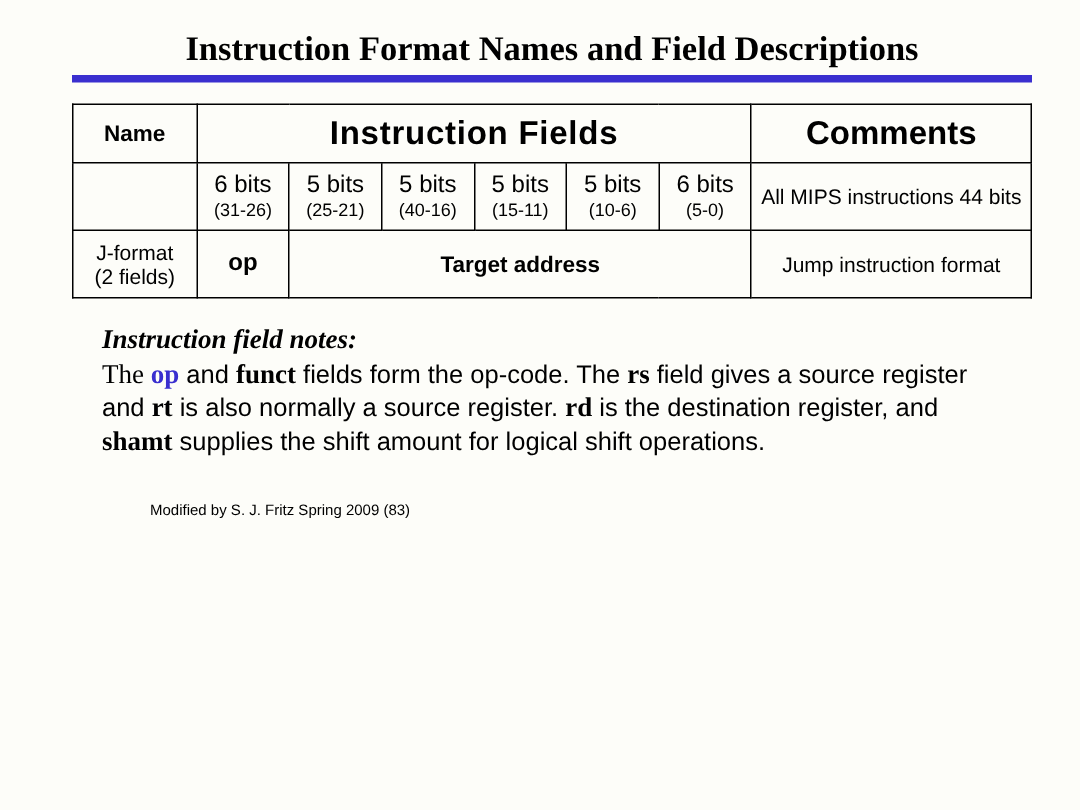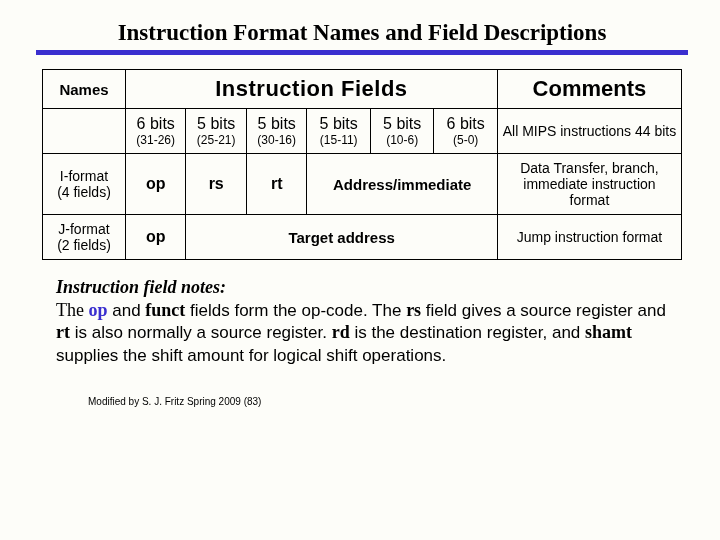--- a/index.html
+++ b/index.html
@@ -6,21 +6,21 @@
     margin: 0;
     padding: 0;
     width: 720px;
     height: 540px;
     background: #fdfdf9;
     font-family: "Times New Roman", Times, serif;
     color: #000;
     box-sizing: border-box;
   }
   .slide {
-    padding: 14px 24px 8px 28px;
+    padding: 14px 24px 8px 40px;
   }
   .title {
     font-size: 23px;
     font-weight: bold;
     text-align: center;
     margin: 6px 0 4px 0;
   }
   .rule {
     height: 5px;
     background: #3a2fcf;
@@ -75,60 +75,51 @@
 </head>
 <body>
 
 <div class="slide">
   <div class="title">Instruction Format Names and Field Descriptions</div>
   <div class="rule"></div>
 
   <table class="inst">
     <tbody>
         <tr>
-      <th class="hdr-name">Names</th>
+      <th class="hdr-name">Name</th>
       <th class="hdr-if" colspan="6">Instruction Fields</th>
       <th class="hdr-comm">Comments</th>
     </tr>
     <tr>
       <td class="hdr-name" style="border-top:none;border-bottom:1.5px solid #000;"></td>
       <td class="bitscell">
             <span class="bits-top">6 bits</span>
             <span class="bits-bot">(31-26)</span>
           </td>
       <td class="bitscell">
             <span class="bits-top">5 bits</span>
             <span class="bits-bot">(25-21)</span>
           </td>
       <td class="bitscell">
             <span class="bits-top">5 bits</span>
-            <span class="bits-bot">(30-16)</span>
+            <span class="bits-bot">(40-16)</span>
           </td>
       <td class="bitscell">
             <span class="bits-top">5 bits</span>
             <span class="bits-bot">(15-11)</span>
           </td>
       <td class="bitscell">
             <span class="bits-top">5 bits</span>
             <span class="bits-bot">(10-6)</span>
           </td>
       <td class="bitscell">
             <span class="bits-top">6 bits</span>
             <span class="bits-bot">(5-0)</span>
           </td>
       <td class="comm">All MIPS instructions 44 bits</td>
-    </tr>
-    <tr>
-      <td class="fmtname" style="white-space:pre-line;">I-format
-(4 fields)</td>
-      <td class="fld">op</td>
-      <td class="fld">rs</td>
-      <td class="fld">rt</td>
-      <td class="addrtxt" colspan="3">Address/immediate</td>
-      <td class="comm">Data Transfer, branch, immediate instruction format</td>
     </tr>
     <tr>
       <td class="fmtname" style="white-space:pre-line;">J-format
 (2 fields)</td>
       <td class="fld">op</td>
       <td class="addrtxt" colspan="5">Target address</td>
       <td class="comm">Jump instruction format</td>
     </tr>
   </tbody>
     </table>

